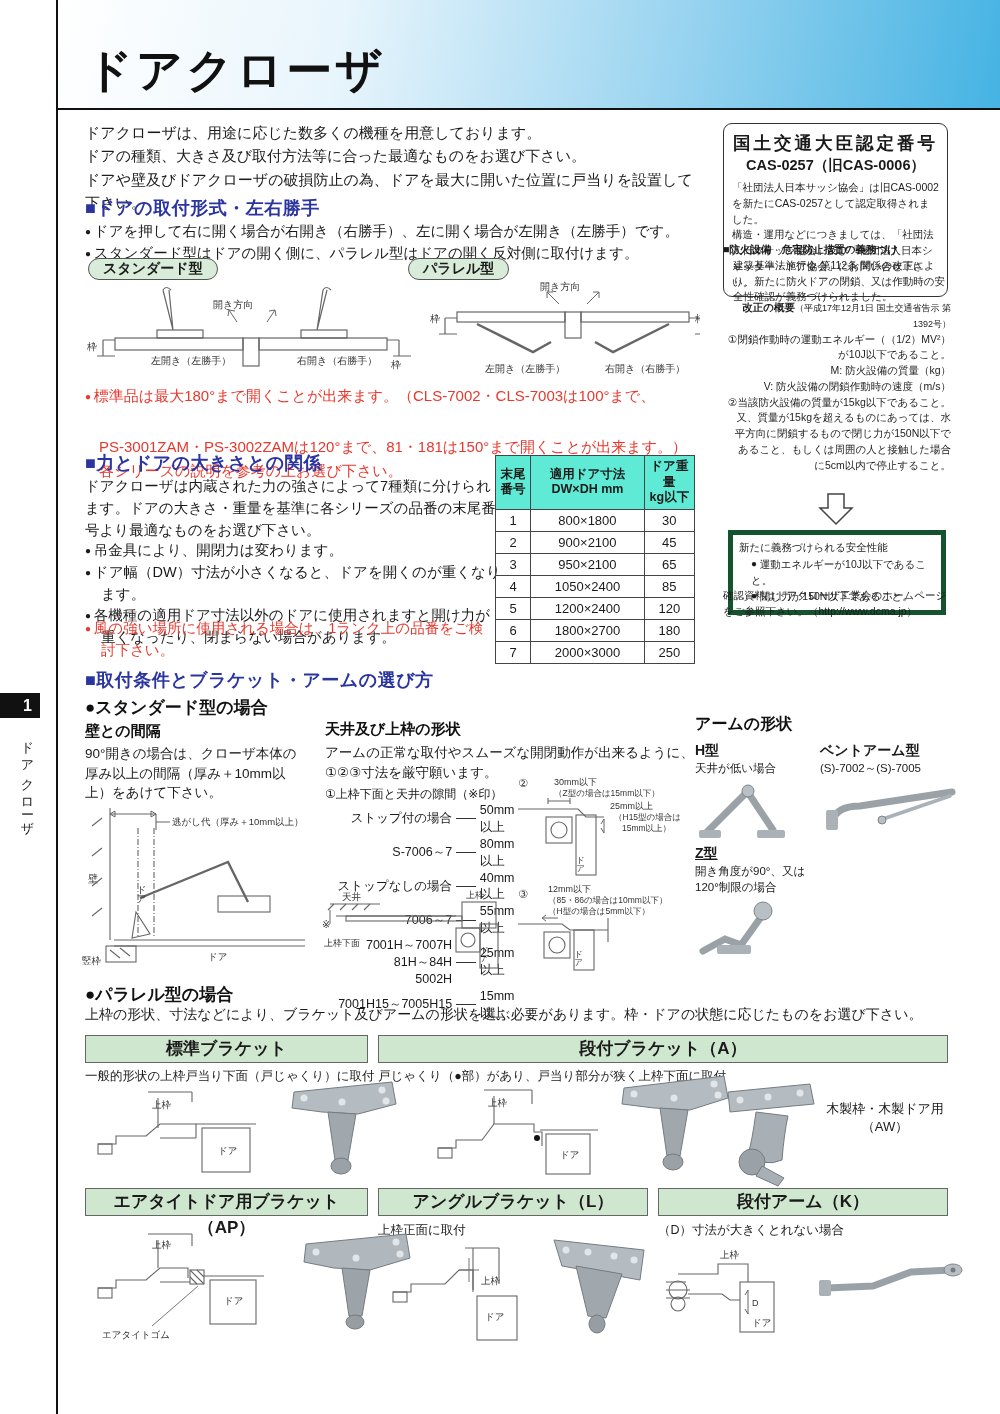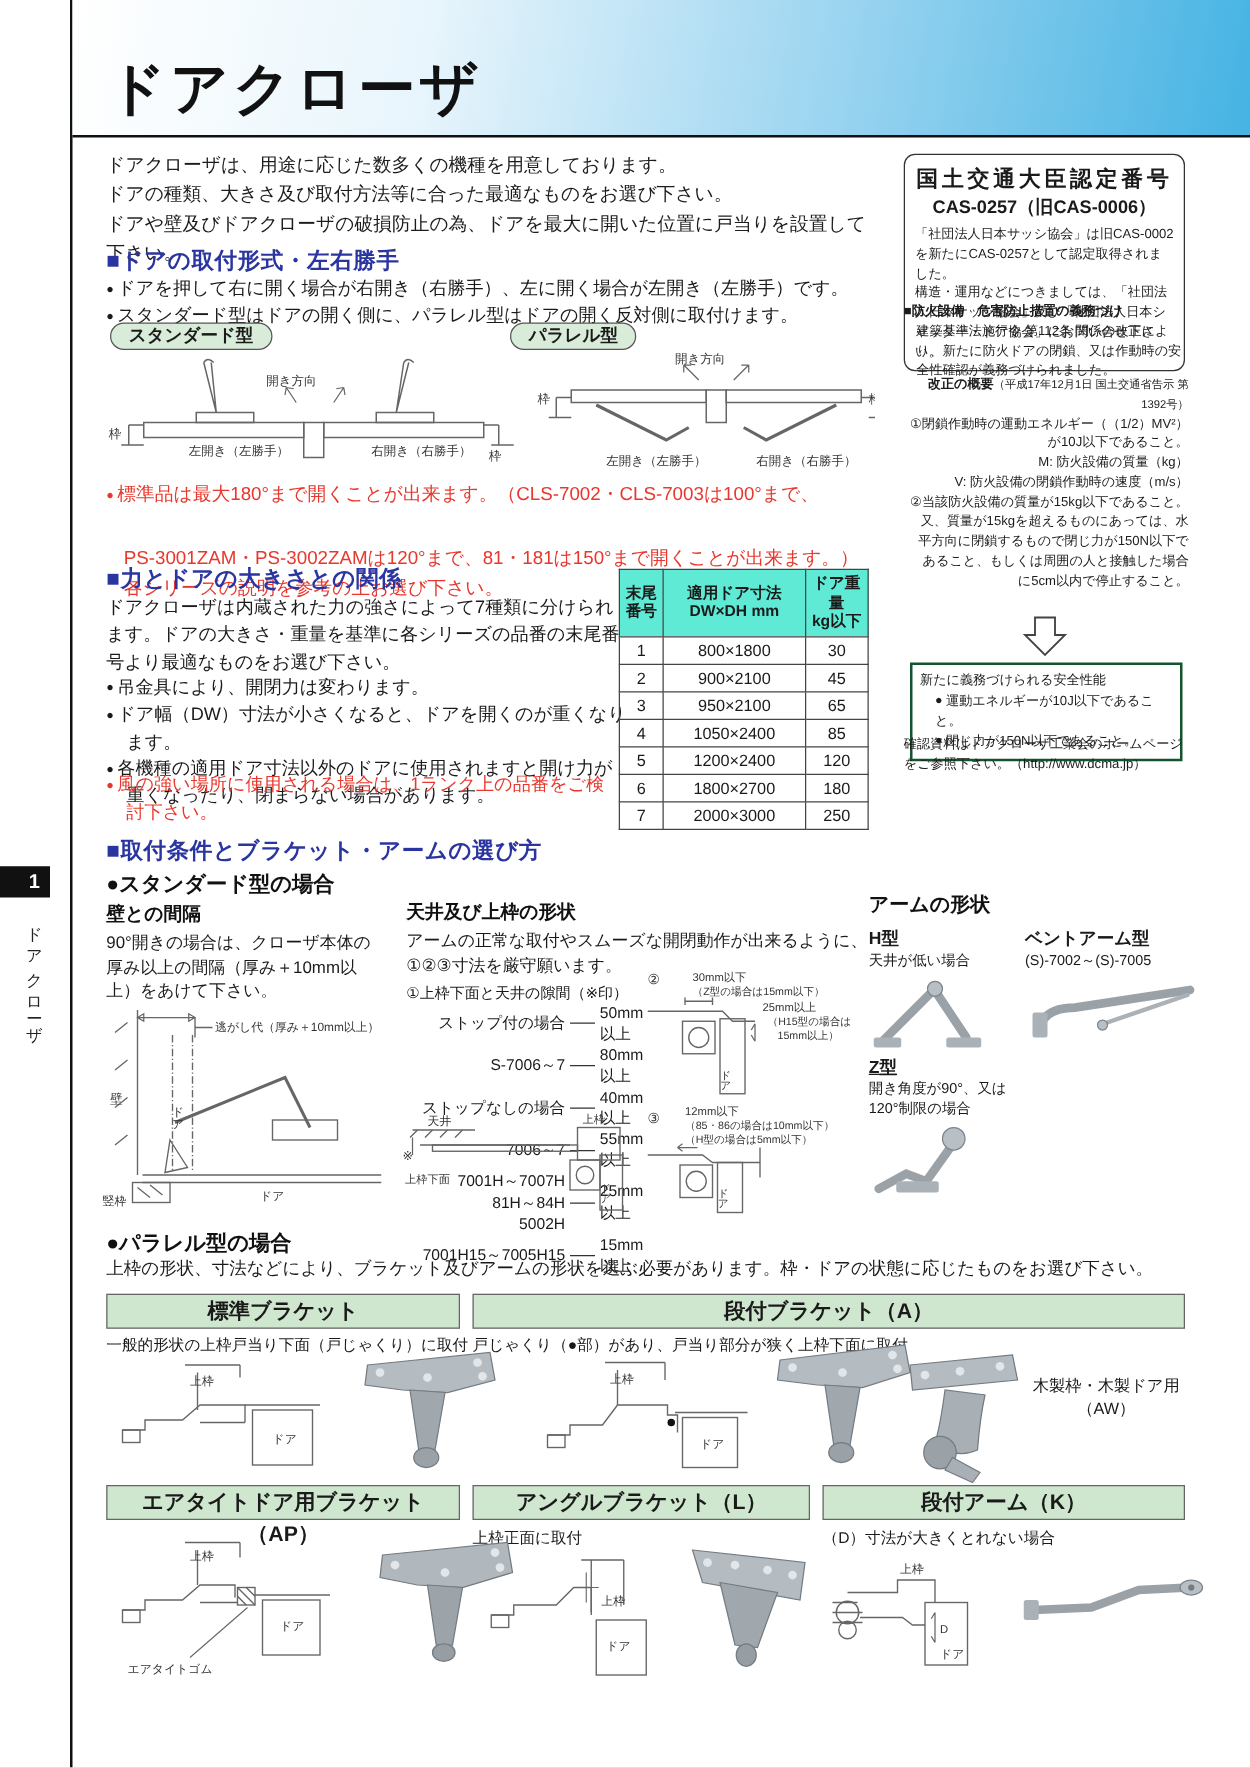--- a/index.html
+++ b/index.html
@@ -22,21 +22,21 @@
   .pill { background:#d9ecd9; border:1.5px solid #555; border-radius:12px; text-align:center;
     font-weight:bold; font-size:14px; padding:1px 14px; display:inline-block; }
   .bar { background:#cfe6cf; border:1px solid #666; text-align:center; font-weight:bold; font-size:17px; height:28px; line-height:26px; }
   table.door-table { border-collapse:collapse; width:200px; }
   table.door-table th, table.door-table td { border:1px solid #444; text-align:center; font-size:13px; }
   table.door-table th { background:#5eead4; font-weight:bold; font-size:12.5px; line-height:1.25; padding:3px 1px; }
   table.door-table td { height:22px; }
   .cert-box { border:1.5px solid #333; border-radius:9px; padding:7px 8px 6px; background:#fff; }
   .cert-title { text-align:center; font-weight:bold; font-size:17.5px; letter-spacing:3px; }
   .cert-num { text-align:center; font-weight:bold; font-size:14.5px; margin:1px 0 5px; }
-  .safety-box { border:2px solid #14532d; padding:5px 6px; }
+  .safety-box { border:5px solid #14532d; padding:5px 6px; }
   svg text { fill:#333; }
   .vtext { writing-mode:vertical-rl; letter-spacing:4px; font-size:13px; color:#222; }
   .leader { display:inline-block; width:26px; border-top:1.5px solid #333; vertical-align:4px; margin:0 4px; }
   .spec-row { display:flex; font-size:12.5px; line-height:1.35; align-items:center; }
   .spec-label { width:168px; text-align:right; }
   .spec-val { font-weight:normal; }
 </style>
 </head>
 <body>
 

